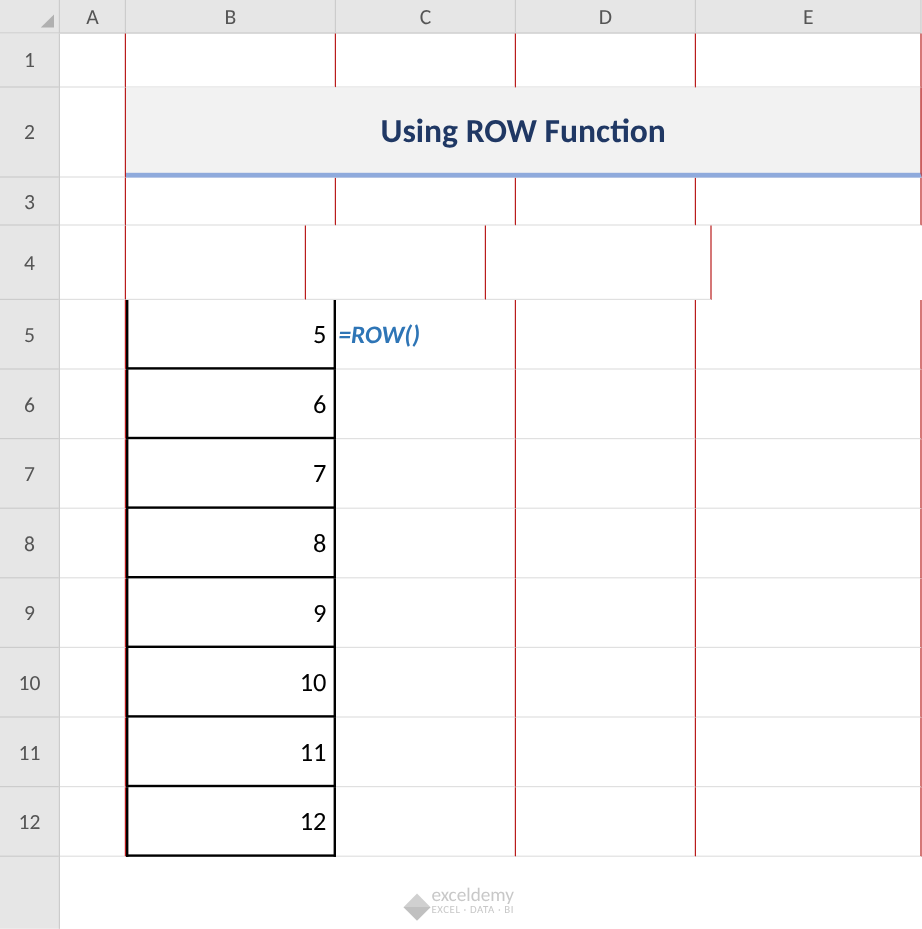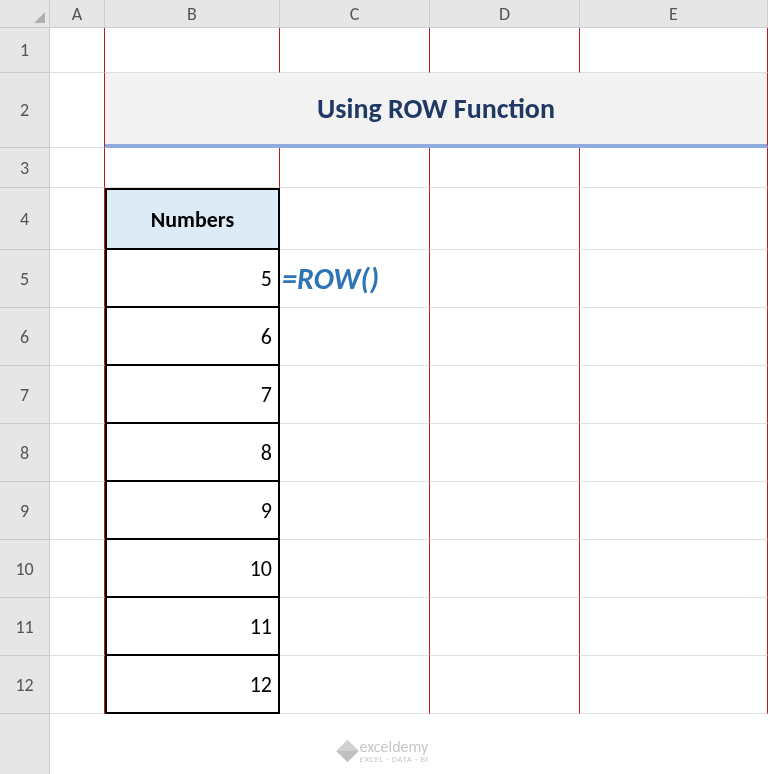--- a/index.html
+++ b/index.html
@@ -98,33 +98,33 @@
       display: flex; align-items: center; justify-content: flex-end;
       padding-right: 6px;
       border-left: 2px solid #000 !important;
       border-right: 2px solid #000 !important;
       border-bottom: 2px solid #000 !important;
     }
     .formula-text {
       font-style: italic;
       font-weight: bold;
       color: #2e75b6;
-      font-size: 30px;
+      font-size: 21px;
       display: flex; align-items: center;
       padding-left: 2px;
     }
     .watermark {
       position: absolute;
       bottom: 10px;
       left: 50%;
       transform: translateX(-50%);
       font-size: 16px;
       color: #c8c8c8;
       display:flex;
-      align-items:center;
+      align-items:flex-end;
       gap:4px;
     }
     .watermark .logo{
       width:16px;height:16px;
       transform: rotate(45deg);
       background: linear-gradient(135deg,#d0d0d0 50%,#c0c0c0 50%);
     }
     .watermark .sub{
       font-size:9px;
       letter-spacing:0.5px;
@@ -178,21 +178,20 @@
       </div>
       <div class="grid-row" style="height: 40px;">
         <div class="cell c-A" style="height: 100%;"></div>
         <div class="cell c-B" style="height: 100%;"></div>
         <div class="cell c-C" style="height: 100%;"></div>
         <div class="cell c-D" style="height: 100%;"></div>
         <div class="cell c-E" style="height: 100%;"></div>
       </div>
       <div class="grid-row" style="height: 62px;">
         <div class="cell c-A" style="height: 100%;"></div>
-        <div class="cell c-B header-numbers" style="height: 100%;">Numbers</div>
         <div class="cell c-C" style="height: 100%;"></div>
         <div class="cell c-D" style="height: 100%;"></div>
         <div class="cell c-E" style="height: 100%;"></div>
       </div>
       <div class="grid-row" style="height: 58px;">
         <div class="cell c-A" style="height: 100%;"></div>
         <div class="cell c-B num-cell" style="height: 100%;">5</div>
         <div class="cell c-C formula-text" style="height: 100%;">=ROW()</div>
         <div class="cell c-D" style="height: 100%;"></div>
         <div class="cell c-E" style="height: 100%;"></div>

